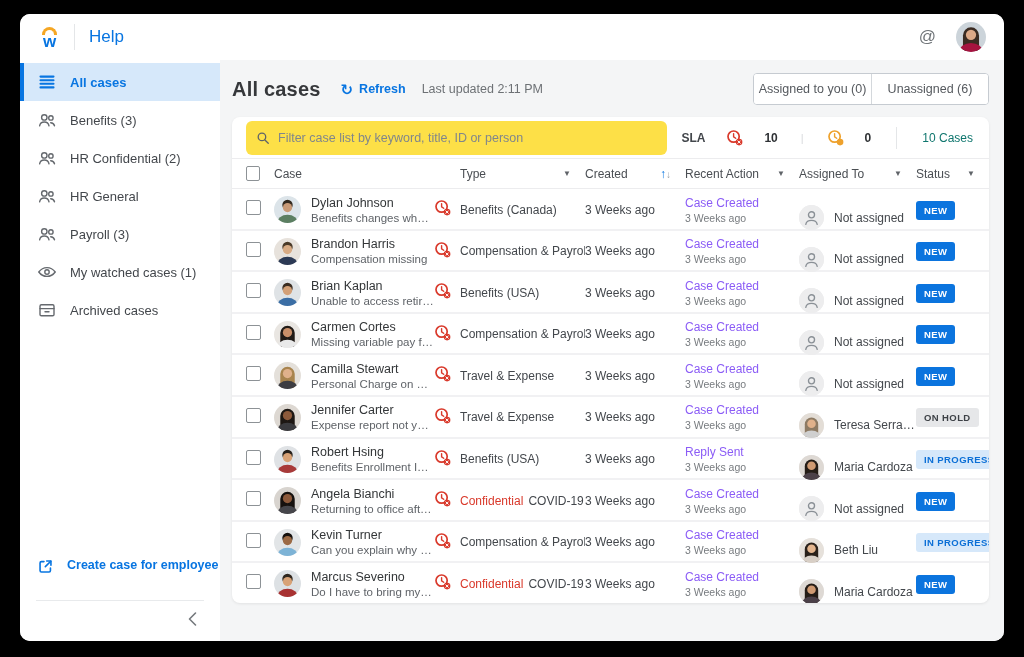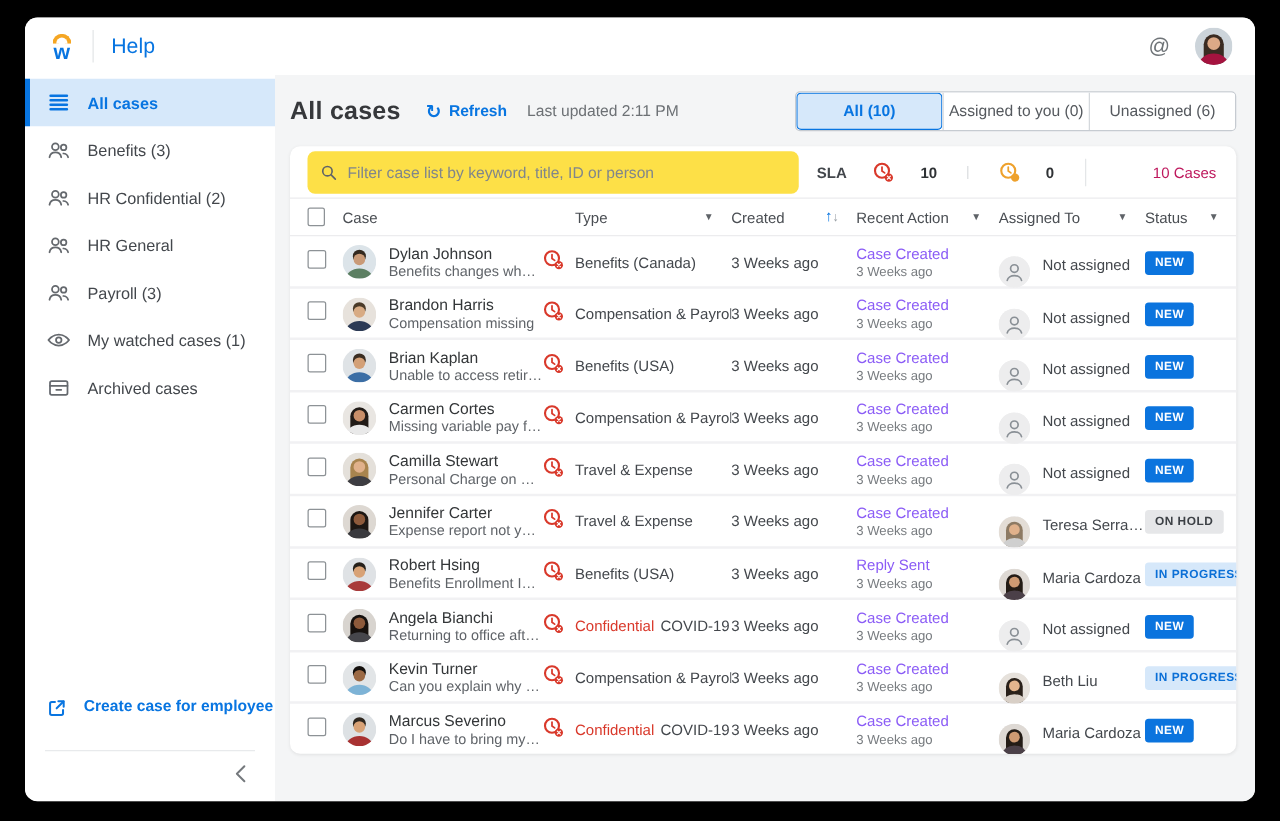--- a/index.html
+++ b/index.html
@@ -72,21 +72,21 @@
   .search-input::placeholder { color:#80868b; }
   .sla-group { display:flex; align-items:center; gap:21px; flex:0 0 auto; }
   .sla-label { font-size:12px; font-weight:700; color:#43474c; }
   .clock-icon { width:17px; height:17px; display:inline-block; }
   .clock-icon svg { width:100%; height:100%; display:block; }
   .clock-red { color:#d9392b; }
   .clock-orange { color:#eea12c; }
   .sla-count { font-size:12px; font-weight:700; color:#2f3235; }
   .mini-sep { color:#d8dadd; font-size:11px; padding:0 2px; }
   .v-sep { width:1px; height:22px; background:#e4e6e8; margin:0 4px; }
-  .case-count { font-size:12px; color:#be185d; padding-right:2px; white-space:nowrap;margin-left:28px; }
+  .case-count { font-size:12px; color:#0f766e; padding-right:2px; white-space:nowrap; }
 
   
   .grid { display:grid; grid-template-columns:28px 160px 26px 125px 100px 114px 117px 1fr;
           align-items:center; padding-left:14px; }
   .thead { height:30px; border-bottom:1px solid #ececee; flex:0 0 auto; }
   .th { font-size:12px; color:#4a4e53; display:flex; align-items:center; justify-content:space-between; padding-right:14px; }
   .caret { font-size:8px; color:#5f6368; cursor:pointer; }
   .sort-icon { cursor:pointer; font-size:12px; line-height:1; white-space:nowrap; }
   .sort-up { color:#0875e1; font-weight:700; }
   .sort-down { color:#9aa0a6; font-size:10px; }
@@ -100,21 +100,21 @@
   .case-text { display:flex; flex-direction:column; gap:2px; min-width:0; }
   .case-name { font-size:12.5px; color:#333638; white-space:nowrap; overflow:hidden; text-overflow:ellipsis; }
   .case-subject { font-size:11.5px; color:#5f6368; white-space:nowrap; overflow:hidden; text-overflow:ellipsis; }
   .cell-type { font-size:12px; color:#43474c; white-space:nowrap; overflow:hidden; }
   .type-prefix { color:#d9392b; margin-right:5px; }
   .type-prefix:empty { display:none; margin:0; }
   .cell-created { font-size:12px; color:#43474c; }
   .cell-recent { display:flex; flex-direction:column; gap:2px; }
   .action-main { font-size:12px; color:#8b5cf6; }
   .action-time { font-size:10.5px; color:#777b7f; }
-  .cell-assigned { display:flex; align-items:flex-start; gap:10px; min-width:0;margin-top:16px; }
+  .cell-assigned { display:flex; align-items:center; gap:10px; min-width:0;margin-top:16px; }
   .assigned-avatar { width:25px; height:25px; border-radius:50%; overflow:hidden; flex:0 0 auto; background:#ededee; }
   .assigned-name { font-size:12px; color:#43474c; white-space:nowrap; overflow:hidden; text-overflow:ellipsis; }
   .badge { display:inline-block; font-size:9.5px; font-weight:700; letter-spacing:.4px; padding:4px 8px;
            border-radius:3px; white-space:nowrap; }
   .badge-new { background:#0b74de; color:#fff; }
   .badge-in-progress { background:#d6e8fa; color:#0b6fd6; }
   .badge-on-hold { background:#e6e7e9; color:#3d4146; }
 </style>
 </head>
 <body>
@@ -230,21 +230,20 @@
 
     <div class="main">
       <div class="main-header">
         <span class="page-title">All cases</span>
         <span class="refresh-group">
           <span class="refresh-icon">↻</span>
           <span class="refresh-label">Refresh</span>
         </span>
         <span class="last-updated">Last updated 2:11 PM</span>
         <div class="tabs" id="tabs">
-  <div class="tab selected">All (10)</div>
 
   <div class="tab">Assigned to you (0)</div>
 
   <div class="tab">Unassigned (6)</div>
 </div>
       </div>
 
       <div class="card">
 
         <div class="filter-row">

